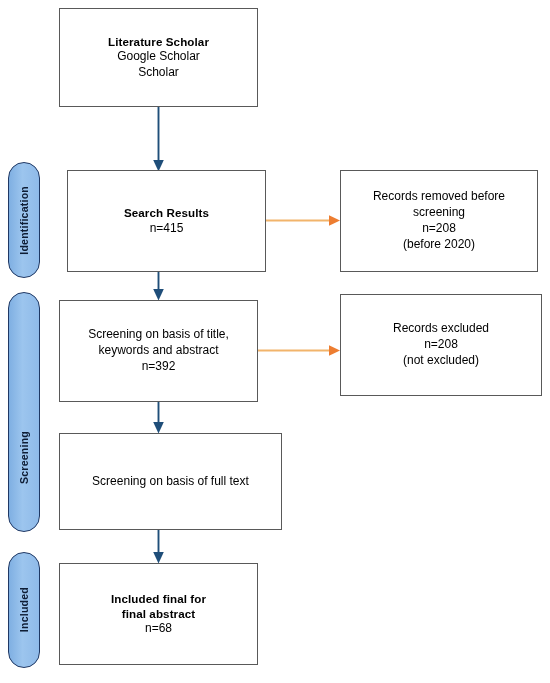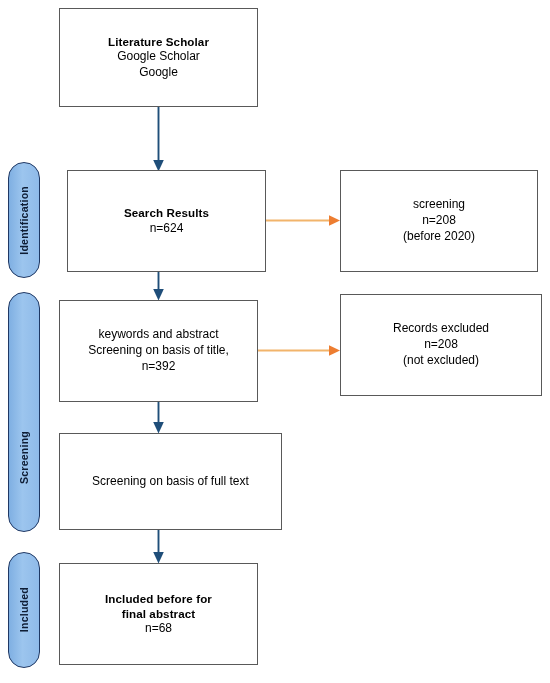--- a/index.html
+++ b/index.html
@@ -122,62 +122,63 @@
   </div>
 
   <div class="pill anchor-center" style="left:8px; top:552px; width:32px; height:116px;">
     <span class="pill-label">Included</span>
   </div>
 
   <div class="box" style="left:59px; top:8px; width:199px; height:99px;">
     <span class="lines">
       <span class="ln bold">Literature Scholar</span>
       <span class="ln">Google Scholar</span>
-      <span class="ln">Google</span>
+      <span class="ln">Scholar</span>
     </span>
   </div>
 
   <div class="box" style="left:59px; top:170px; width:199px; height:102px;margin-left:8px;">
     <span class="lines">
       <span class="ln bold">Search Results</span>
-      <span class="ln">n=624</span>
+      <span class="ln">n=415</span>
     </span>
   </div>
 
   <div class="box" style="left:340px; top:170px; width:198px; height:102px;">
     <span class="lines">
+      <span class="ln">Records removed before</span>
       <span class="ln">screening</span>
       <span class="ln">n=208</span>
       <span class="ln">(before 2020)</span>
     </span>
   </div>
 
   <div class="box" style="left:59px; top:300px; width:199px; height:102px;">
     <span class="lines">
+      <span class="ln">Screening on basis of title,</span>
       <span class="ln">keywords and abstract</span>
-      <span class="ln">Screening on basis of title,</span>
       <span class="ln">n=392</span>
     </span>
   </div>
 
   <div class="box" style="left:340px; top:294px; width:202px; height:102px;">
     <span class="lines">
       <span class="ln">Records excluded</span>
       <span class="ln">n=208</span>
       <span class="ln">(not excluded)</span>
     </span>
   </div>
 
   <div class="box" style="left:59px; top:433px; width:223px; height:97px;">
     <span class="lines">
       <span class="ln">Screening on basis of full text</span>
     </span>
   </div>
 
   <div class="box" style="left:59px; top:563px; width:199px; height:102px;">
     <span class="lines">
-      <span class="ln bold">Included before for</span>
+      <span class="ln bold">Included final for</span>
       <span class="ln bold">final abstract</span>
       <span class="ln">n=68</span>
     </span>
   </div>
 
 </div>
 
 </body></html>

